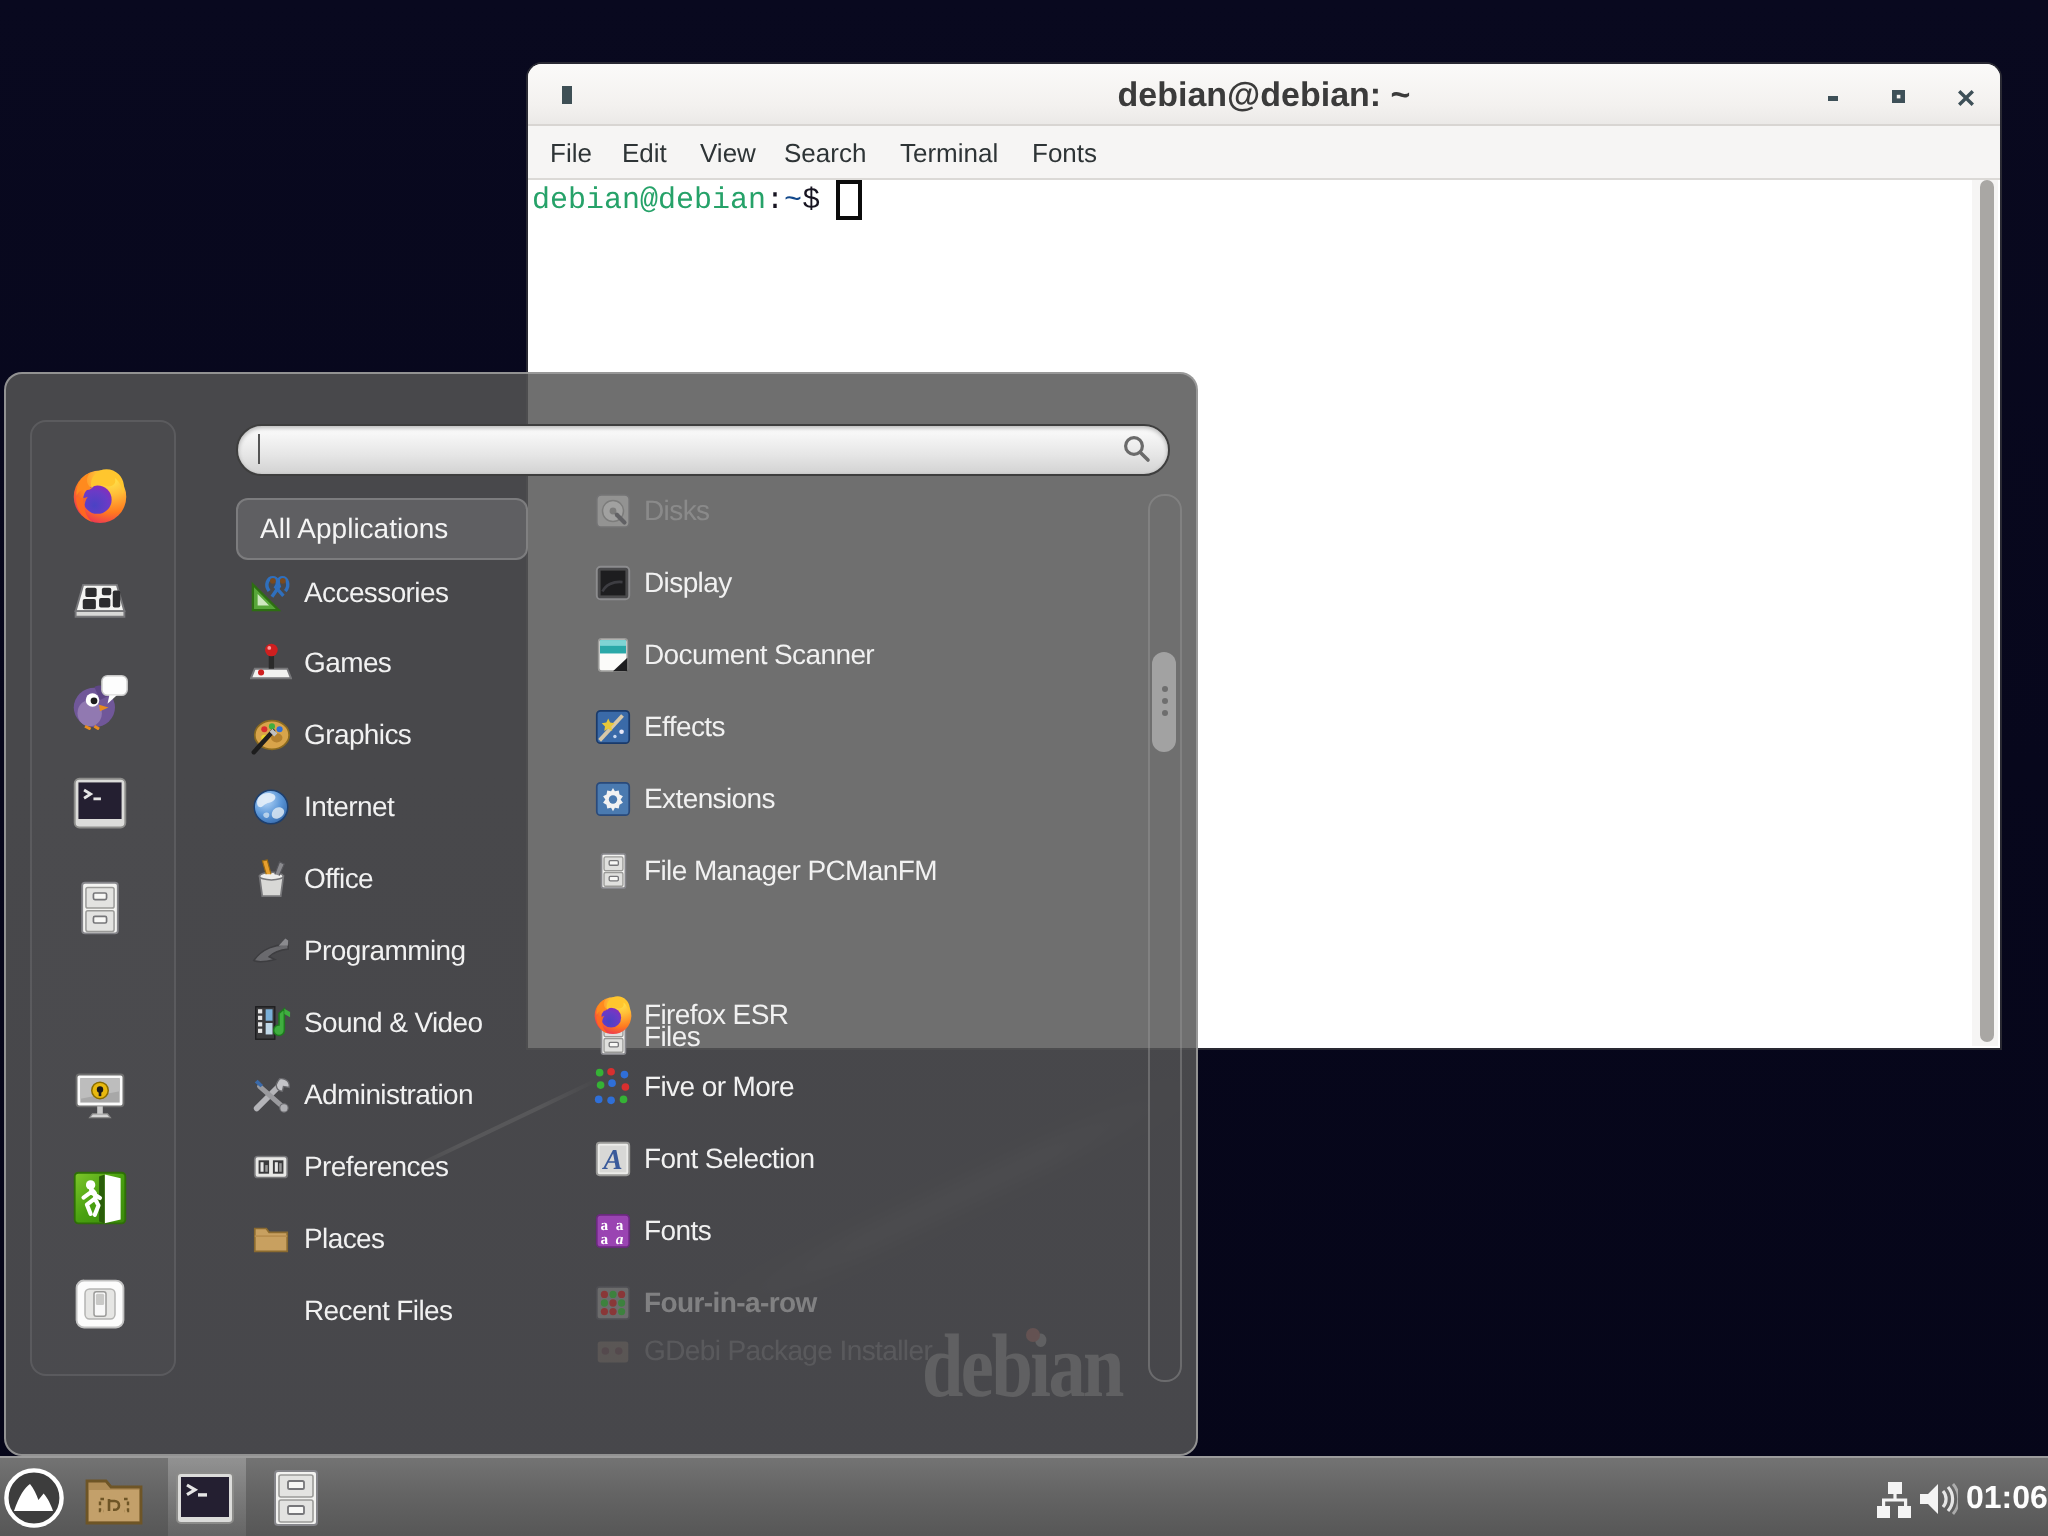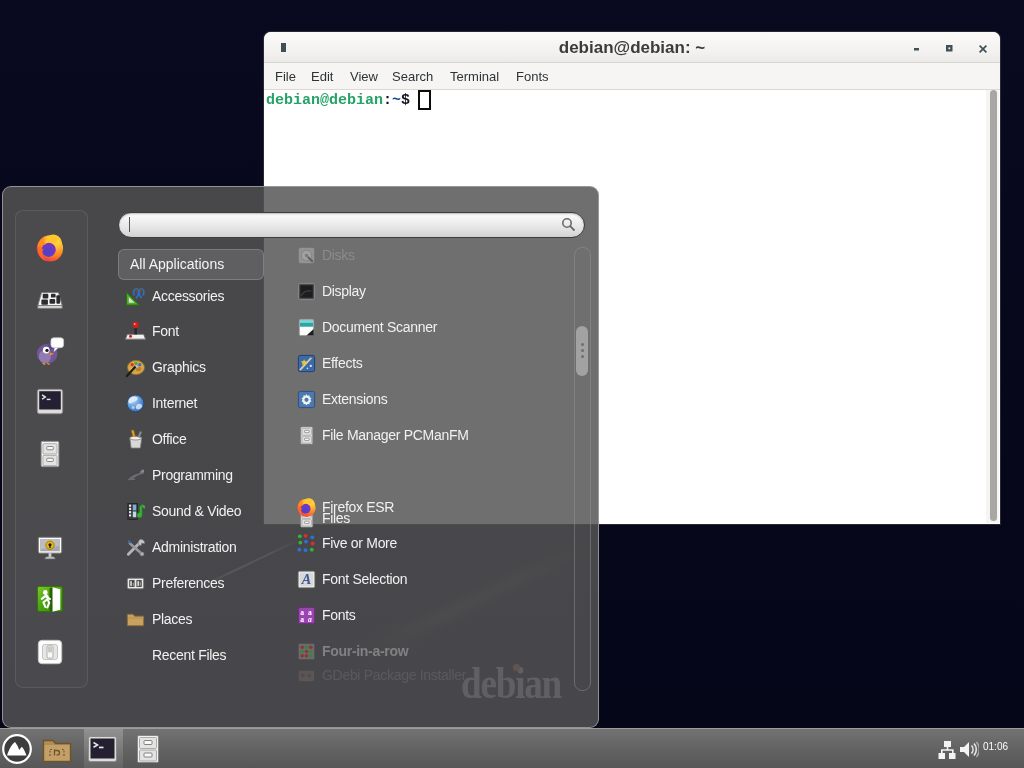--- a/index.html
+++ b/index.html
@@ -11,21 +11,21 @@
   #wmdot{position:absolute;left:513px;top:664px;width:7px;height:7px;border-radius:50%;background:#b84848;}
   .streak{position:absolute;background:linear-gradient(90deg,rgba(230,230,235,0) 0%,rgba(230,230,235,0.55) 30%,rgba(230,230,235,0.55) 70%,rgba(230,230,235,0) 100%);height:2px;transform-origin:left center;}
   
   #term{position:absolute;left:264px;top:32px;width:736px;height:492px;border-radius:7px 7px 0 0;background:#ffffff;box-shadow:0 0 0 1px rgba(70,70,70,0.55);}
   #ttl{position:absolute;left:0;top:0;width:100%;height:30px;background:linear-gradient(180deg,#fbfaf9 0%,#f3f1ef 70%,#ebe9e7 100%);border-bottom:1px solid #d8d5d2;border-radius:7px 7px 0 0;}
   #ttl .title{position:absolute;left:0;right:0;top:6px;text-align:center;font-size:17px;font-weight:bold;color:#3b3b3b;}
   #ticon{position:absolute;left:281px;top:43px;width:5px;height:9px;background:#3e4f55;}
   .wbtn{position:absolute;color:#3e5058;}
   #menubar{position:absolute;left:0;top:31px;width:100%;height:26px;background:#f6f5f4;border-bottom:1px solid #dbd9d6;font-size:13px;color:#2e3436;}
   .mi{position:absolute;top:6px;}
-  #tcontent{position:absolute;left:1px;top:58px;width:720px;height:433px;background:#ffffff;font-family:"Liberation Mono",monospace;font-weight:bold;font-size:15px;}
+  #tcontent{position:absolute;left:1px;top:58px;width:720px;height:433px;background:#ffffff;font-family:"Liberation Mono",monospace;font-weight:normal;font-size:15px;}
   #prompt{position:absolute;left:1px;top:2px;white-space:pre;}
   .pgreen{color:#26a269;} .pdark{color:#171421;} .pblue{color:#12488b;}
   #cursor{position:absolute;left:153px;top:0px;width:9px;height:16px;border:2px solid #0b0b0b;background:#fff;}
   #tscroll{position:absolute;right:1px;top:58px;width:13px;height:433px;background:#f6f5f4;}
   #tthumb{position:absolute;left:4px;top:0px;width:7px;height:431px;border-radius:4px;background:#a9a7a4;}
   
   #menu{position:absolute;left:2px;top:186px;width:595px;height:540px;background:rgba(84,84,84,0.845);border:1px solid rgba(160,160,160,0.85);border-radius:9px;}
   #sidebox{position:absolute;left:12px;top:23px;width:71px;height:476px;border:1px solid rgba(255,255,255,0.09);border-radius:8px;background:rgba(255,255,255,0.02);}
   .sic{position:absolute;left:32px;width:30px;height:30px;}
   #search{position:absolute;left:115px;top:25px;width:465px;height:24px;border-radius:13px;border:1px solid #3e3e3e;background:linear-gradient(180deg,#fdfdfd 0%,#e6e6e6 60%,#d2d2d2 100%);box-shadow:inset 0 1px 2px rgba(0,0,0,0.28);}
@@ -37,21 +37,21 @@
   .cat .cl{position:absolute;left:28px;top:2px;font-size:14px;letter-spacing:-0.3px;color:#f1f1f1;white-space:nowrap;}
   .app{position:absolute;left:292px;width:290px;height:22px;}
   .app .ai{position:absolute;left:1px;top:0px;width:21px;height:21px;}
   .app .al{position:absolute;left:27px;top:2px;font-size:14px;letter-spacing:-0.3px;color:#f1f1f1;white-space:nowrap;}
   #mtrack{position:absolute;left:571px;top:60px;width:15px;height:442px;border:1px solid rgba(150,150,150,0.45);border-radius:8px;}
   #mthumb{position:absolute;left:573px;top:139px;width:12px;height:50px;border-radius:6px;background:#a2a2a2;}
   #mthumb i{position:absolute;left:4.5px;width:3px;height:3px;border-radius:50%;background:#6e6e6e;}
   
   #bar{position:absolute;left:0;top:728px;width:1024px;height:40px;background:linear-gradient(180deg,#737373 0%,#646464 45%,#565656 100%);border-top:1px solid #9c9c9c;}
   #active{position:absolute;left:84px;top:0;width:39px;height:40px;background:linear-gradient(180deg,rgba(255,255,255,0.22),rgba(255,255,255,0.08));}
-  #clock{position:absolute;left:983px;top:12px;font-size:10px;font-weight:normal;color:#fdfdfd;letter-spacing:0px;}
+  #clock{position:absolute;left:983px;top:12px;font-size:16px;font-weight:bold;color:#fdfdfd;letter-spacing:0px;}
 </style>
 </head>
 <body>
 <div id="screen">
 
   <div class="streak" style="left:200px;top:586px;width:110px;transform:rotate(-25.5deg);opacity:0.8;"></div>
   <div class="streak" style="left:360px;top:648px;width:260px;transform:rotate(-25.5deg);opacity:0.18;height:14px;filter:blur(4px);"></div>
   <div id="wm">debian</div>
   <div id="wmdot"></div>
 
@@ -202,21 +202,21 @@
       <span class="cl">Accessories</span>
     </div>
     <div class="cat" style="top:134px;">
       <svg class="ci" viewBox="0 0 22 22">
         <path d="M2.5 14 h17 l2 5 h-21 z" fill="#f2f2f0" stroke="#77777a" stroke-width="1"></path>
         <rect x="9.8" y="4.5" width="2.8" height="9.5" fill="#2a2a2a"></rect>
         <circle cx="11.2" cy="4.2" r="3.3" fill="#cf1f1f"></circle>
         <circle cx="10.1" cy="3.1" r="1" fill="#ff9a9a"></circle>
         <circle cx="5.8" cy="16" r="1.6" fill="#cf1f1f"></circle>
       </svg>
-      <span class="cl">Font</span>
+      <span class="cl">Games</span>
     </div>
     <div class="cat" style="top:170px;">
       <svg class="ci" viewBox="0 0 22 22">
         <ellipse cx="11.5" cy="11" rx="9" ry="7.5" fill="#d8a44a" stroke="#8a6a20" stroke-width="0.9"></ellipse>
         <ellipse cx="14" cy="12.5" rx="3" ry="2.4" fill="#b4812e"></ellipse>
         <circle cx="7.5" cy="8" r="1.6" fill="#d82f2f"></circle>
         <circle cx="11.5" cy="6.5" r="1.6" fill="#3fae3f"></circle>
         <circle cx="15.5" cy="8" r="1.6" fill="#2f6fd8"></circle>
         <circle cx="7.5" cy="12.5" r="1.6" fill="#e8d52a"></circle>
         <path d="M2 20 L12 9" stroke="#1d1d1d" stroke-width="2.4" stroke-linecap="round"></path>

